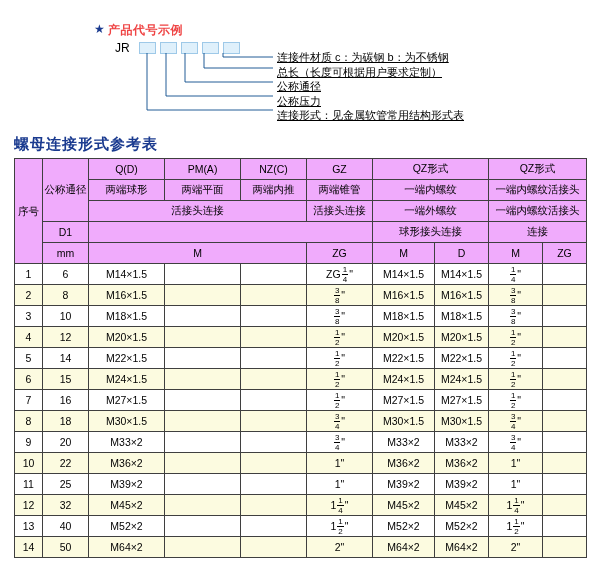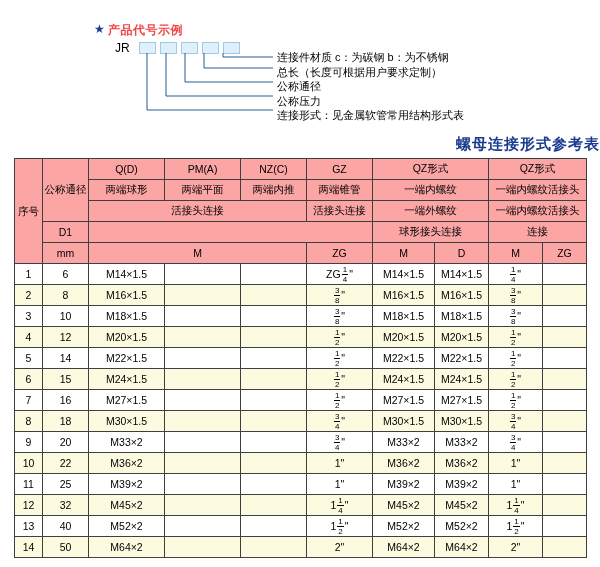--- a/index.html
+++ b/index.html
@@ -33,48 +33,47 @@
   }
   .code-boxes span{
     display:block;width:15px;height:10px;
     border:1px solid #9ec9e8;background:#dff0fb;
   }
   
   .leader-svg{position:absolute;left:0;top:0;width:600px;height:135px;}
 
   .legend-items{position:absolute;left:277px;top:50px;}
   .legend-items div{
-    font-size:11px;line-height:14.5px;white-space:nowrap;
+    font-size:11px;line-height:14.5px;white-space:nowrap;text-decoration:underline;
   }
 
   
   .tbl-title{
     margin:0 0 4px 14px;
     font-size:15px;font-weight:bold;color:#1a3a8f;
     letter-spacing:1px;
-    text-align:right;
   }
 
   
   table.mt{
     border-collapse:collapse;
     margin-left:14px;
     width:572px;
     table-layout:fixed;
   }
   table.mt td,table.mt th{
     border:1px solid #3f3f3f;
     font-size:10.5px;
     text-align:center;
     vertical-align:middle;
     padding:0;
     height:20px;
     font-weight:normal;
   }
-  .hdr{background:#fca5a5;}
+  .hdr{background:#f0abfc;}
   .row-even{background:#fcfbe0;}
   .row-odd{background:#ffffff;}
   .col-seq{width:28px;}
   .col-dn{width:46px;}
   .col-qd{width:76px;}
   .col-pm{width:76px;}
   .col-nz{width:66px;}
   .col-gz{width:66px;}
   .col-qz1{width:62px;}
   .col-qz2{width:54px;}

